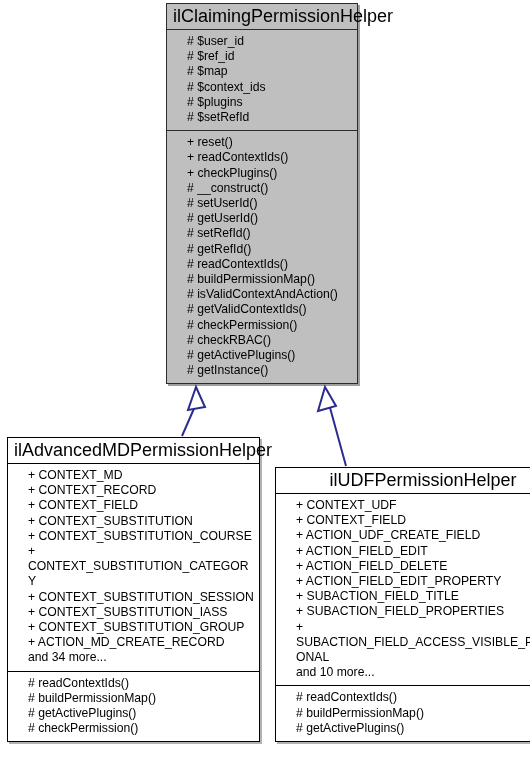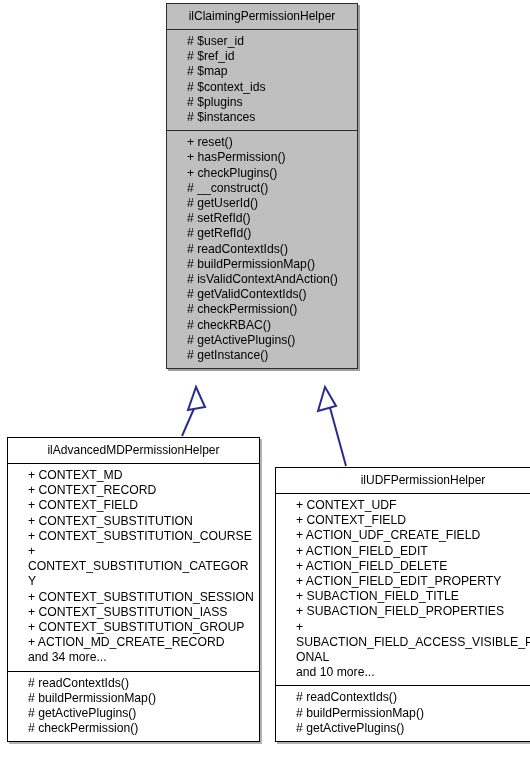--- a/index.html
+++ b/index.html
@@ -40,21 +40,21 @@
     background: #bfbfbf;
     border: 1px solid #2b2b2b;
     box-shadow: 2px 2px 0 0 rgba(0,0,0,0.38);
   }
   .uml-class.is-subclass {
     box-shadow: 2px 2px 0 0 rgba(0,0,0,0.30);
   }
   .class-title {
     text-align: center;
     padding: 5px 6px 5px 6px;
-    font-size: 12px;
+    font-size: 18px;
     line-height: 15px;
     white-space: nowrap;
   }
   .divider {
     height: 0;
     border-top: 1px solid #000000;
   }
   .is-abstract-root .divider {
     border-top: 1px solid #2b2b2b;
   }
@@ -96,28 +96,29 @@
 
   <div class="uml-class is-abstract-root" id="class-root">
     <div class="class-title">ilClaimingPermissionHelper</div>
     <div class="divider"></div>
     <div class="compartment">
       <div class="member"># $user_id</div>
       <div class="member"># $ref_id</div>
       <div class="member"># $map</div>
       <div class="member"># $context_ids</div>
       <div class="member"># $plugins</div>
-      <div class="member"># $instances</div>
+      <div class="member"># $setRefId</div>
     </div>
     <div class="divider"></div>
     <div class="compartment">
       <div class="member">+ reset()</div>
-      <div class="member">+ hasPermission()</div>
+      <div class="member">+ readContextIds()</div>
       <div class="member">+ checkPlugins()</div>
       <div class="member"># __construct()</div>
+      <div class="member"># setUserId()</div>
       <div class="member"># getUserId()</div>
       <div class="member"># setRefId()</div>
       <div class="member"># getRefId()</div>
       <div class="member"># readContextIds()</div>
       <div class="member"># buildPermissionMap()</div>
       <div class="member"># isValidContextAndAction()</div>
       <div class="member"># getValidContextIds()</div>
       <div class="member"># checkPermission()</div>
       <div class="member"># checkRBAC()</div>
       <div class="member"># getActivePlugins()</div>

